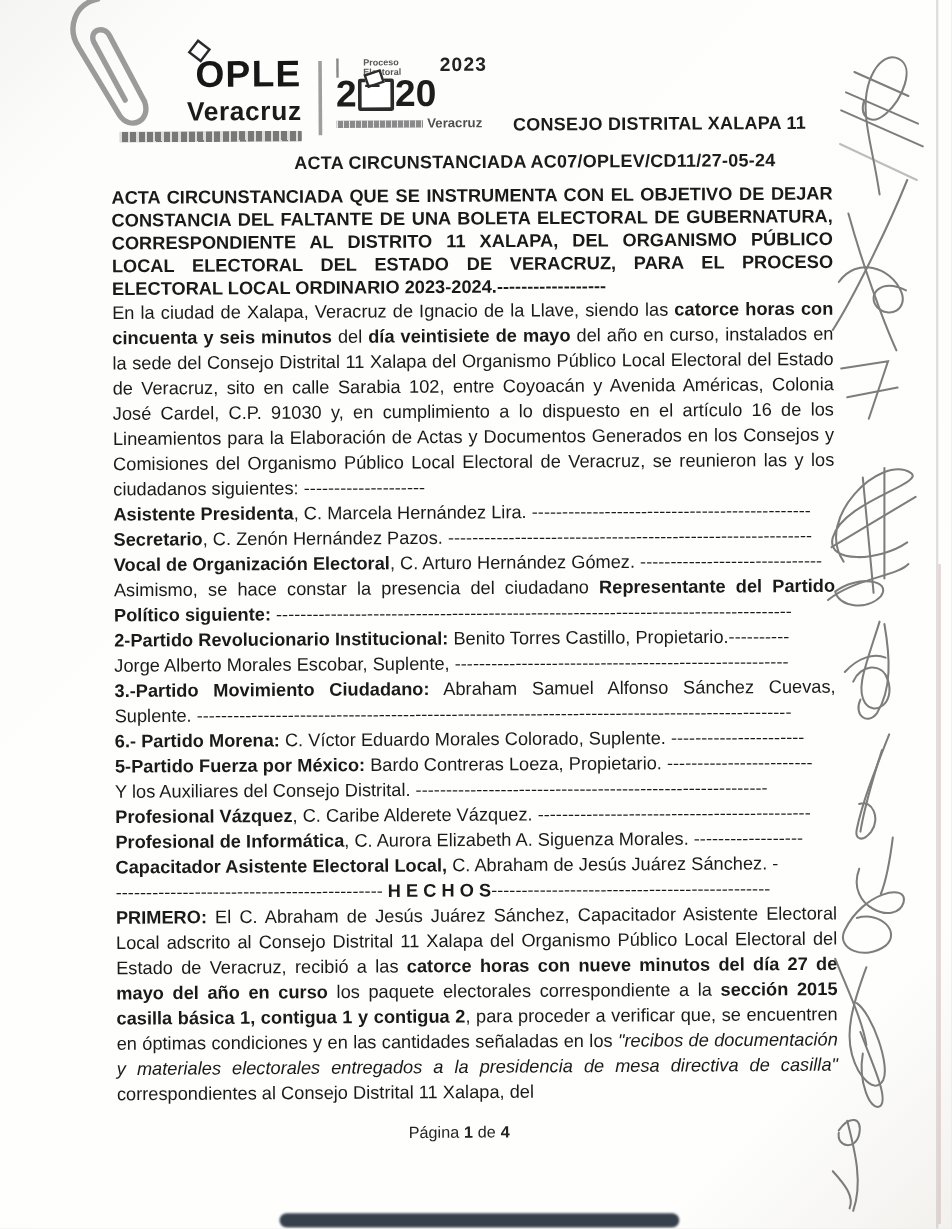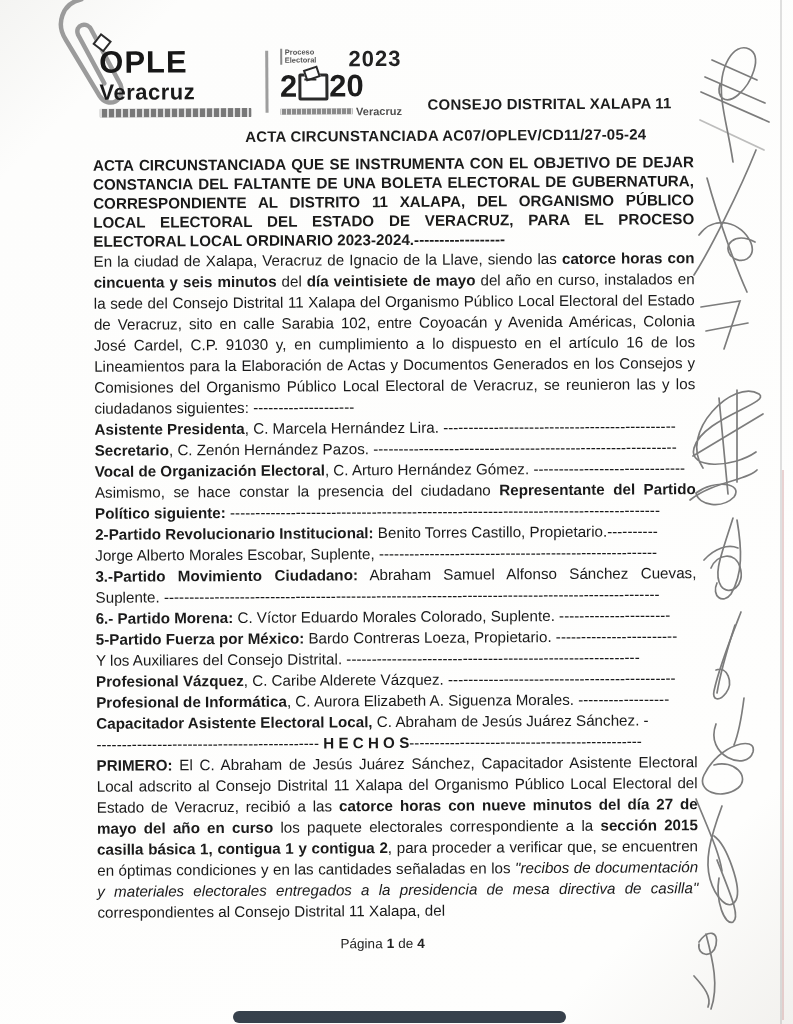--- a/index.html
+++ b/index.html
@@ -10,41 +10,41 @@
   }
   .page{
     position:relative;width:793px;height:1024px;overflow:hidden;
     background:linear-gradient(135deg,#f4f4f2 0%,#fdfdfc 10%,#fefefd 86%,#f2f1ee 100%);
     color:#1c1c1c;
   }
   .content{position:absolute;inset:0;transform:rotate(-0.35deg);}
 
   
   .logo{position:absolute;left:102px;top:46px;display:flex;align-items:flex-start;}
-  .logo-left{display:flex;flex-direction:column;align-items:flex-start;}
+  .logo-left{display:flex;flex-direction:column;align-items:flex-end;}
   .ople-row{position:relative;line-height:30px;}
   .ople-cube{
     position:absolute;left:-4px;top:-12px;width:10px;height:10px;
     border:2.5px solid #2a2a2a;background:#fff;transform:rotate(38deg);
   }
   .ople-text{font-weight:800;font-size:31px;letter-spacing:1px;color:#171717;}
   .ople-veracruz{font-weight:700;font-size:22px;color:#1b1b1b;margin-top:-3px;letter-spacing:.5px;}
   .logo-strip{
     width:152px;height:9px;margin-top:3px;background:#787878;border-radius:1px;
     background-image:repeating-linear-gradient(90deg,rgba(255,255,255,.75) 0 2px,transparent 2px 7px);
   }
   .logo-divider{width:2.5px;height:62px;background:#9e9e9e;margin:4px 12px 0 14px;}
   .logo-right{display:flex;flex-direction:column;}
   .pe-row{display:flex;align-items:flex-start;gap:14px;}
   .pe-badge{
     display:inline-flex;flex-direction:column;align-items:flex-start;
     font-size:7.5px;line-height:8px;font-weight:700;color:#555;
-    border-left:2px solid #888;padding-left:3px;margin-top:2px;
-  }
-  .year-top{font-size:22px;font-weight:800;color:#222;letter-spacing:1px;margin-left:18px;}
+    border-left:2px solid #888;padding-left:21px;margin-top:2px;
+  }
+  .year-top{font-size:16px;font-weight:800;color:#222;letter-spacing:1px;margin-left:18px;}
   .year-row{display:flex;align-items:center;margin-top:-4px;}
   .year-big{font-size:31px;font-weight:800;color:#1d1d1d;}
   .ballot-box{
     position:relative;width:24px;height:21px;margin:0 1px;
     border:3px solid #2b2b2b;background:#fff;border-radius:2px;display:inline-block;
   }
   .ballot-box .bb-lid{
     position:absolute;left:3px;top:-9px;width:11px;height:8px;background:#fff;
     border:2px solid #2b2b2b;transform:rotate(-18deg);
   }

